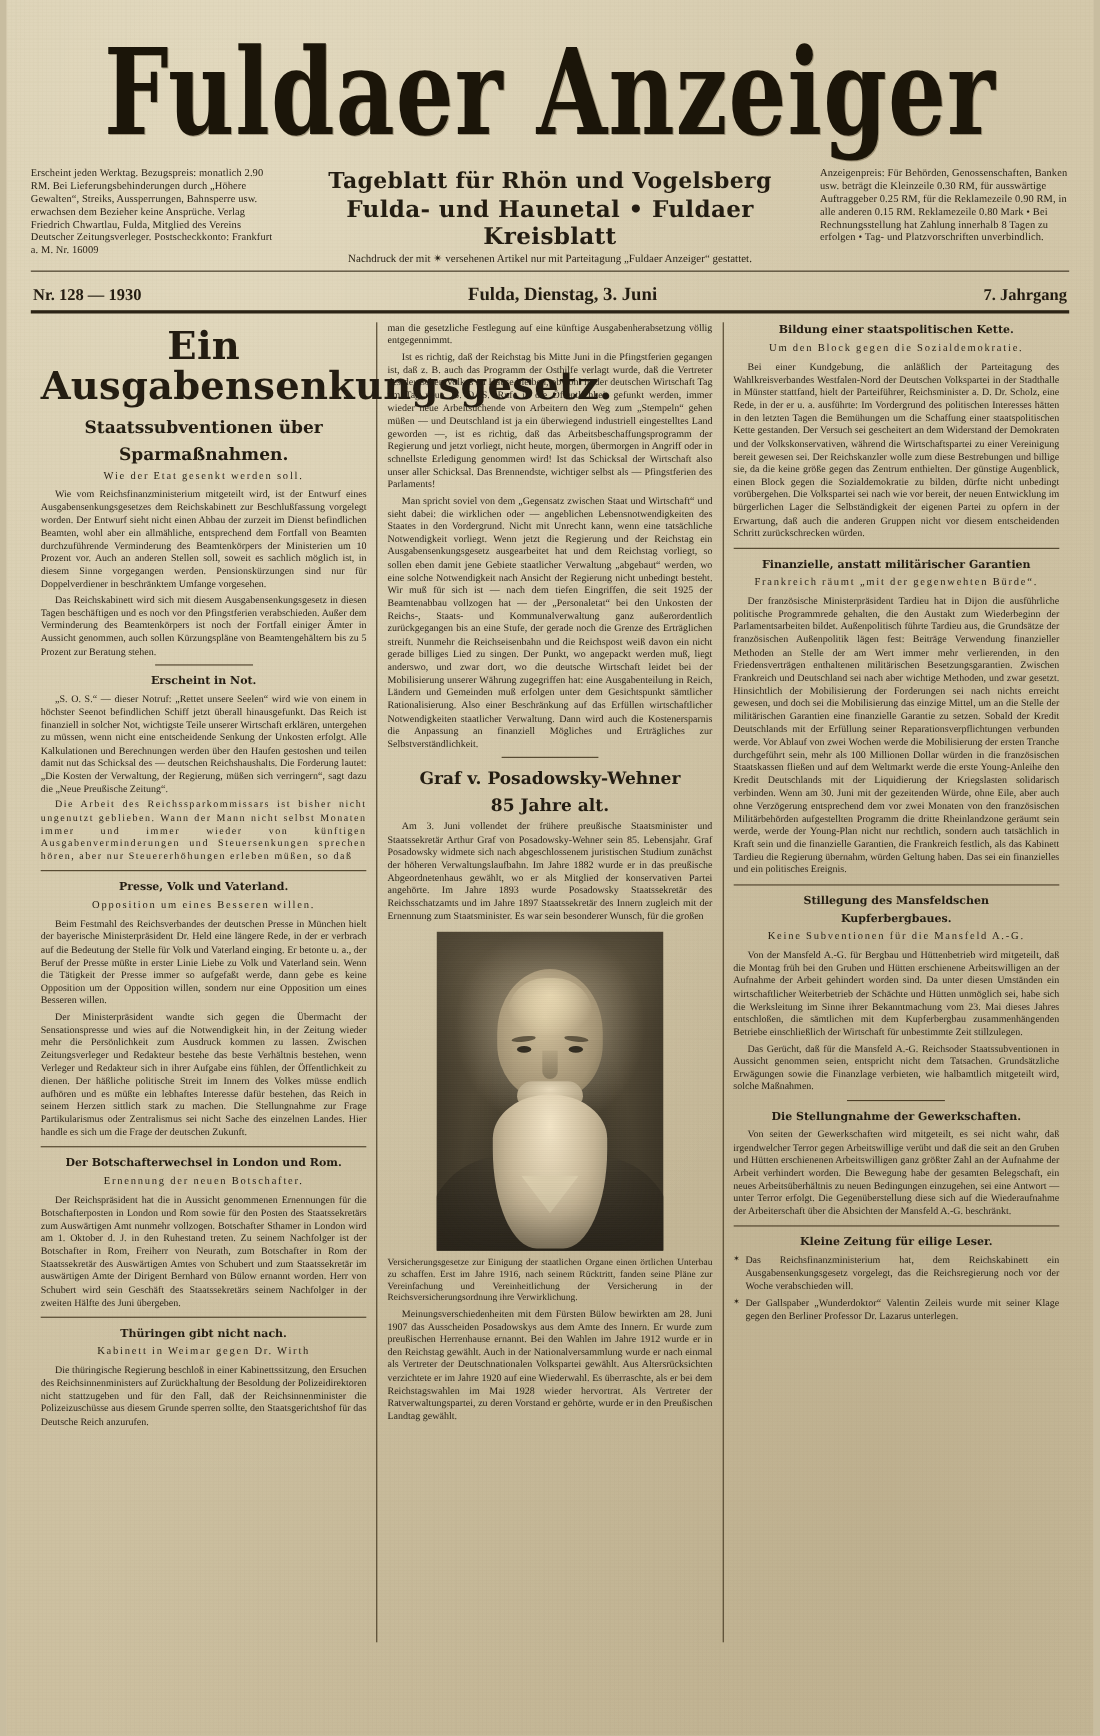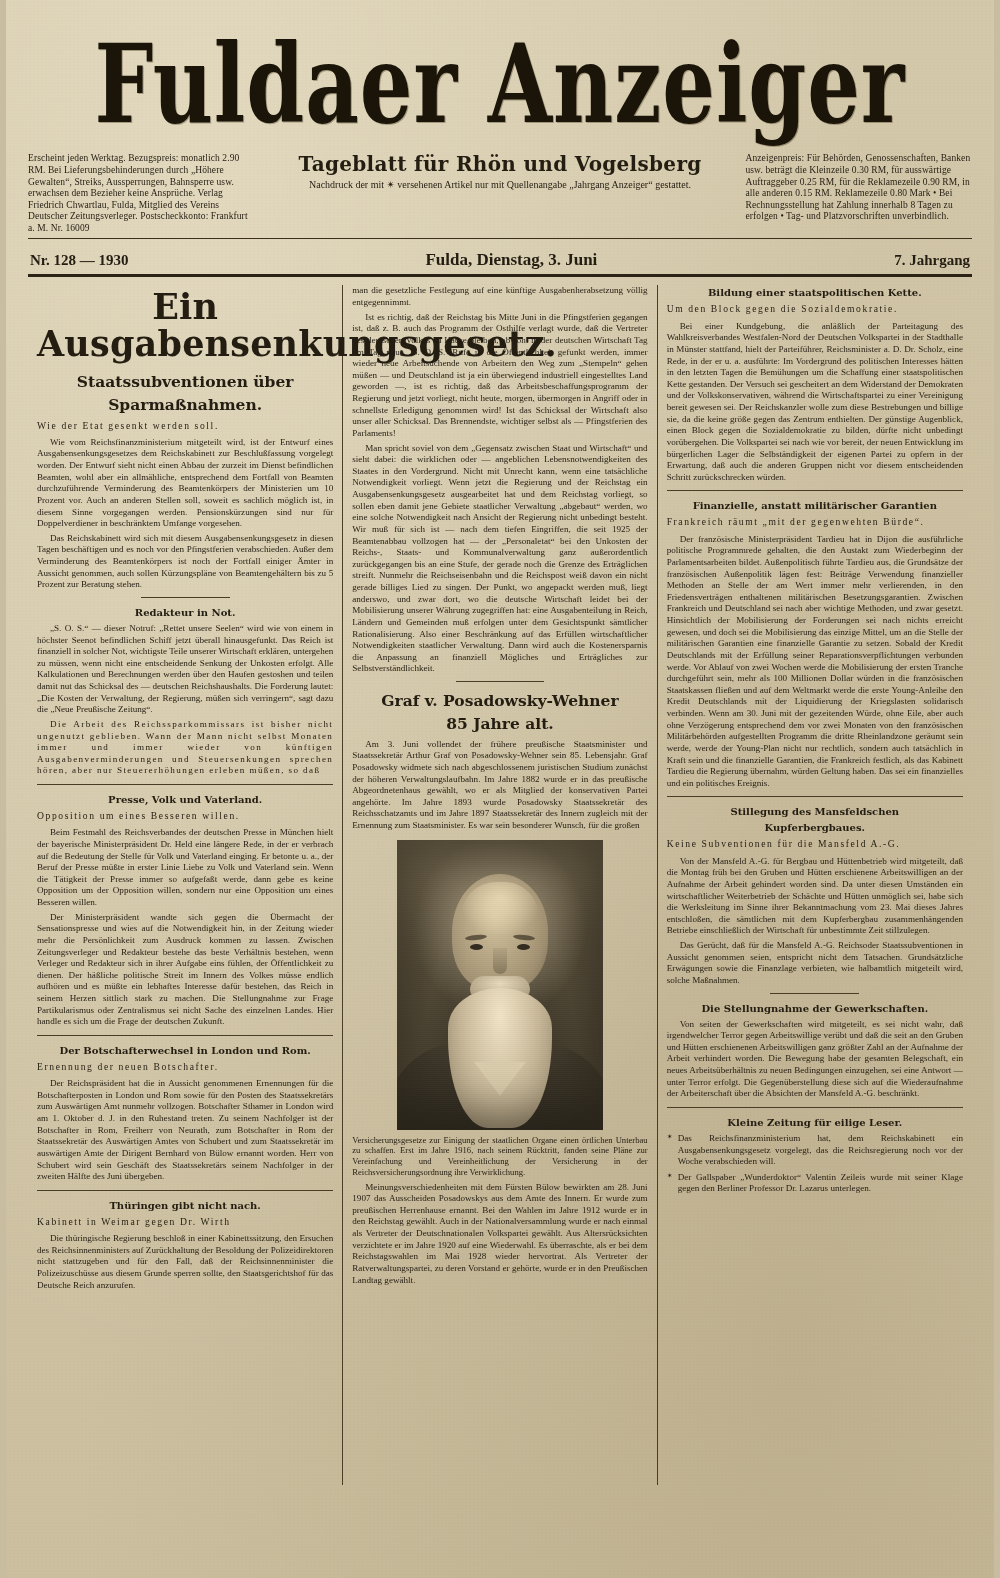--- a/index.html
+++ b/index.html
@@ -156,20 +156,21 @@
   }
   .hl3 {
     font-family: "DejaVu Serif", serif;
     font-weight: bold;
     font-size: 10px;
     line-height: 1.2;
     text-align: center;
     margin: 9px 0 4px 0;
   }
   .subhead {
+    text-align: center;
     font-size: 9.6px;
     letter-spacing: 1.6px;
     margin: 2px 0 5px 0;
   }
   p.body {
     margin: 0 0 3px 0;
     text-indent: 13px;
   }
   p.body.noind { text-indent: 0; }
   .sp {
@@ -301,21 +302,22 @@
 <div class="page">
   <div class="paper-noise"></div>
   <div class="inner">
 
     <div class="masthead-title">Fuldaer Anzeiger</div>
 
     <div class="mast-grid">
       <div class="mast-left">Erscheint jeden Werktag. Bezugspreis: monatlich 2.90 RM. Bei Lieferungsbehinderungen durch „Höhere Gewalten“, Streiks, Aussperrungen, Bahnsperre usw. erwachsen dem Bezieher keine Ansprüche. Verlag Friedrich Chwartlau, Fulda, Mitglied des Vereins Deutscher Zeitungsverleger. Postscheckkonto: Frankfurt a. M. Nr. 16009</div>
       <div class="mast-center">
         <div class="c1">Tageblatt für Rhön und Vogelsberg</div>
-        <div class="c4">Nachdruck der mit ✴ versehenen Artikel nur mit Quellenangabe „Jahrgang Anzeiger“ gestattet.</div>
+        <div class="c2">Fulda- und Haunetal • Fuldaer Kreisblatt</div>
+        <div class="c4">Nachdruck der mit ✴ versehenen Artikel nur mit Parteitagung „Fuldaer Anzeiger“ gestattet.</div>
       </div>
       <div class="mast-right">Anzeigenpreis: Für Behörden, Genossenschaften, Banken usw. beträgt die Kleinzeile 0.30 RM, für ausswärtige Auftraggeber 0.25 RM, für die Reklamezeile 0.90 RM, in alle anderen 0.15 RM. Reklamezeile 0.80 Mark • Bei Rechnungsstellung hat Zahlung innerhalb 8 Tagen zu erfolgen • Tag- und Platzvorschriften unverbindlich.</div>
     </div>
 
     <hr class="masthead-rule">
 
     <div class="issue-bar">
       <div>Nr. 128 — 1930</div>
       <div class="mid">Fulda, Dienstag, 3. Juni</div>
       <div>7. Jahrgang</div>
@@ -327,21 +329,21 @@
 
       <div class="col c-a">
         <div class="headline-main">Ein Ausgabensenkungsgesetz.</div>
         <div class="hl2">Staatssubventionen über</div>
         <div class="hl2" style="margin-top:0">Sparmaßnahmen.</div>
         <div class="subhead">Wie der Etat gesenkt werden soll.</div>
         <p class="body">Wie vom Reichsfinanzministerium mitgeteilt wird, ist der Entwurf eines Ausgabensenkungsgesetzes dem Reichskabinett zur Beschlußfassung vorgelegt worden. Der Entwurf sieht nicht einen Abbau der zurzeit im Dienst befindlichen Beamten, wohl aber ein allmähliche, entsprechend dem Fortfall von Beamten durchzuführende Verminderung des Beamtenkörpers der Ministerien um 10 Prozent vor. Auch an anderen Stellen soll, soweit es sachlich möglich ist, in diesem Sinne vorgegangen werden. Pensionskürzungen sind nur für Doppelverdiener in beschränktem Umfange vorgesehen.</p>
         <p class="body">Das Reichskabinett wird sich mit diesem Ausgabensenkungsgesetz in diesen Tagen beschäftigen und es noch vor den Pfingstferien verabschieden. Außer dem Verminderung des Beamtenkörpers ist noch der Fortfall einiger Ämter in Aussicht genommen, auch sollen Kürzungspläne von Beamtengehältern bis zu 5 Prozent zur Beratung stehen.</p>
 
         <hr class="sep">
-        <div class="hl3">Redakteur in Not.</div>
+        <div class="hl3">Erscheint in Not.</div>
         <p class="body">„S. O. S.“ — dieser Notruf: „Rettet unsere Seelen“ wird wie von einem in höchster Seenot befindlichen Schiff jetzt überall hinausgefunkt. Das Reich ist finanziell in solcher Not, wichtigste Teile unserer Wirtschaft erklären, untergehen zu müssen, wenn nicht eine entscheidende Senkung der Unkosten erfolgt. Alle Kalkulationen und Berechnungen werden über den Haufen gestoshen und teilen damit nut das Schicksal des — deutschen Reichshaushalts. Die Forderung lautet: „Die Kosten der Verwaltung, der Regierung, müßen sich verringern“, sagt dazu die „Neue Preußische Zeitung“.</p>
         <p class="body sp">Die Arbeit des Reichssparkommissars ist bisher nicht ungenutzt geblieben. Wann der Mann nicht selbst Monaten immer und immer wieder von künftigen Ausgabenverminderungen und Steuersenkungen sprechen hören, aber nur Steuererhöhungen erleben müßen, so daß</p>
 
         <hr class="sep-wide">
         <div class="hl3">Presse, Volk und Vaterland.</div>
         <div class="subhead">Opposition um eines Besseren willen.</div>
         <p class="body">Beim Festmahl des Reichsverbandes der deutschen Presse in München hielt der bayerische Ministerpräsident Dr. Held eine längere Rede, in der er verbrach auf die Bedeutung der Stelle für Volk und Vaterland einging. Er betonte u. a., der Beruf der Presse müßte in erster Linie Liebe zu Volk und Vaterland sein. Wenn die Tätigkeit der Presse immer so aufgefaßt werde, dann gebe es keine Opposition um der Opposition willen, sondern nur eine Opposition um eines Besseren willen.</p>
         <p class="body">Der Ministerpräsident wandte sich gegen die Übermacht der Sensationspresse und wies auf die Notwendigkeit hin, in der Zeitung wieder mehr die Persönlichkeit zum Ausdruck kommen zu lassen. Zwischen Zeitungsverleger und Redakteur bestehe das beste Verhältnis bestehen, wenn Verleger und Redakteur sich in ihrer Aufgabe eins fühlen, der Öffentlichkeit zu dienen. Der häßliche politische Streit im Innern des Volkes müsse endlich aufhören und es müßte ein lebhaftes Interesse dafür bestehen, das Reich in seinem Herzen sittlich stark zu machen. Die Stellungnahme zur Frage Partikularismus oder Zentralismus sei nicht Sache des einzelnen Landes. Hier handle es sich um die Frage der deutschen Zukunft.</p>
 
         <hr class="sep-wide">

